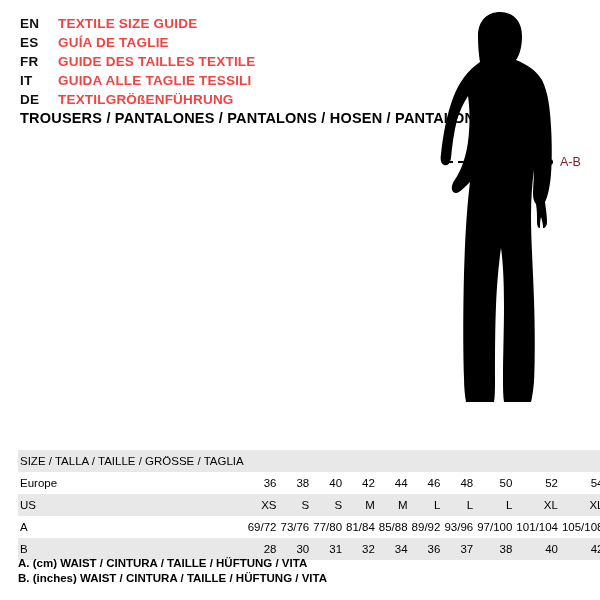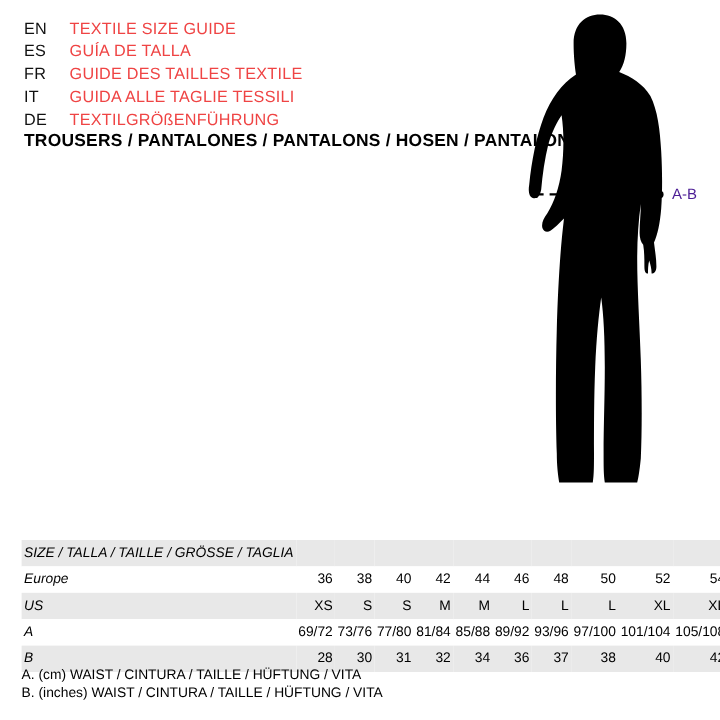--- a/index.html
+++ b/index.html
@@ -28,20 +28,21 @@
     left: 20px;
     top: 16px;
     width: 360px;
   }
   .lang-row {
     display: flex;
     align-items: baseline;
     height: 19px;
     font-size: 13.5px;
     letter-spacing: 0.2px;
+    font-weight: bold;
   }
   .lang-code {
     width: 38px;
     flex: 0 0 38px;
     color: #111;
   }
   .lang-text {
     flex: 1 1 auto;
     color: #ef4444;
   }
@@ -62,21 +63,21 @@
     left: 400px;
     top: 10px;
     width: 200px;
     height: 400px;
   }
   .ab-label {
     position: absolute;
     left: 560px;
     top: 155px;
     font-size: 12.5px;
-    color: #4c1d95;
+    color: #7f1d1d;
   }
 
   
   .man-title {
     position: absolute;
     left: 18px;
     top: 424px;
     font-size: 12.5px;
     font-weight: bold;
     letter-spacing: 0.2px;
@@ -98,49 +99,48 @@
   }
   table.size-table tr.shaded {
     background: #e8e8e8;
   }
   table.size-table tr.white {
     background: #ffffff;
   }
   td.label-col {
     width: 72px;
     padding-left: 2px;
-    font-style: italic;
   }
   td.val {
     width: 42px;
     text-align: right;
   }
 
   .footnotes {
     position: absolute;
     left: 18px;
     top: 556px;
     font-size: 11.5px;
-    font-weight: normal;
+    font-weight: bold;
     line-height: 15px;
   }
 </style>
 </head>
 <body>
 
 <div class="page">
 
   <div class="lang-block">
     <div class="lang-row">
       <span class="lang-code">EN</span>
       <span class="lang-text">TEXTILE SIZE GUIDE</span>
     </div>
     <div class="lang-row">
       <span class="lang-code">ES</span>
-      <span class="lang-text">GUÍA DE TALLA</span>
+      <span class="lang-text">GUÍA DE TAGLIE</span>
     </div>
     <div class="lang-row">
       <span class="lang-code">FR</span>
       <span class="lang-text">GUIDE DES TAILLES TEXTILE</span>
     </div>
     <div class="lang-row">
       <span class="lang-code">IT</span>
       <span class="lang-text">GUIDA ALLE TAGLIE TESSILI</span>
     </div>
     <div class="lang-row">

